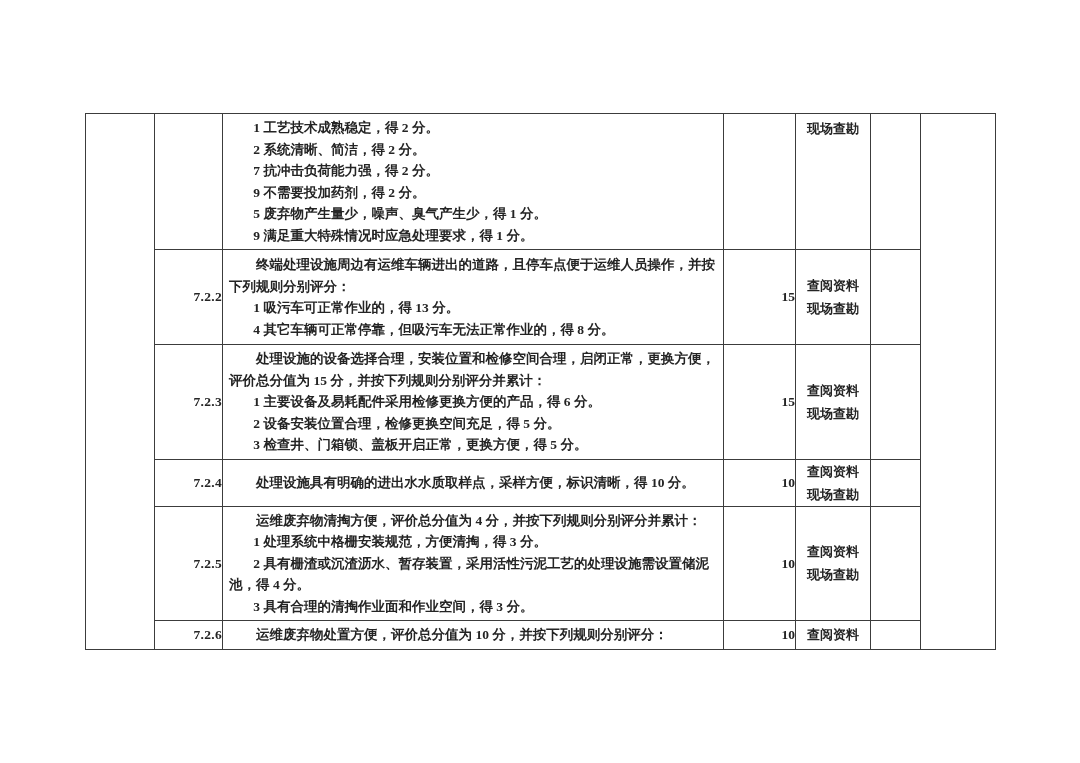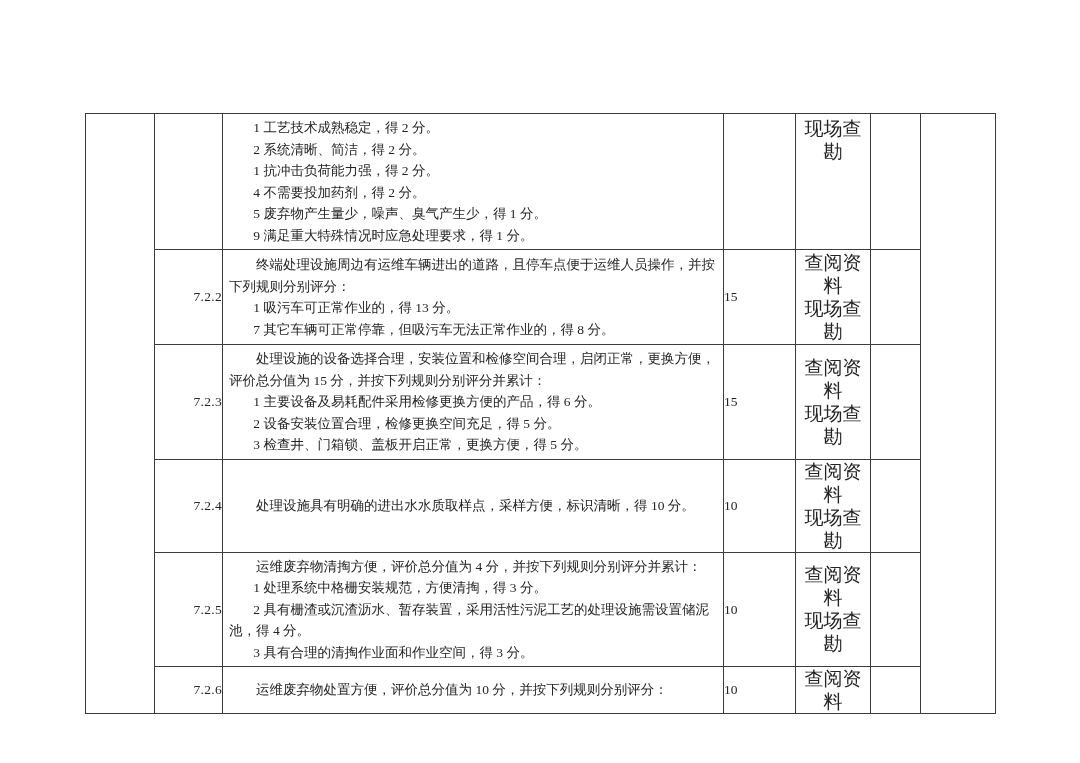--- a/index.html
+++ b/index.html
@@ -19,20 +19,21 @@
     background: #ffffff;
     overflow: hidden;
   }
   table.eval-table {
     position: absolute;
     left: 85px;
     top: 113px;
     width: 910px;
     border-collapse: collapse;
     table-layout: fixed;
+    font-weight: bold;
   }
   td.cell {
     border: 1px solid #3c3c3c;
     padding: 0;
     vertical-align: middle;
     font-size: 13.5px;
     line-height: 21.5px;
     color: #242424;
   }
   
@@ -52,29 +53,29 @@
     padding: 3px 8px 3px 6px;
     text-align: left;
   }
   td.content-cell p {
     margin: 0;
     padding: 0;
   }
   p.para { text-indent: 2em; }
   p.item { text-indent: 1.8em; }
   td.score-cell {
-    text-align: left;
+    text-align: right;
     font-size: 13.5px;
   }
   td.method-cell {
     text-align: center;
   }
   td.method-cell .mline {
     line-height: 23px;
-    font-size: 19px;
+    font-size: 13px;
   }
   td.method-cell.align-top {
     vertical-align: top;
     padding-top: 3px;
   }
   td.span-cell { background: #ffffff; }
 
   .page-number {
     position: absolute;
     left: 0;
@@ -100,38 +101,38 @@
       <col style="width:50px">
       <col style="width:75px">
     </colgroup>
     <tbody id="table-body">
         <tr class="row-0">
           <td rowspan="6" class="cell span-cell"></td>
     <td class="cell clause-cell"></td>
     <td class="cell content-cell">
             <p class="item">1 工艺技术成熟稳定，得 2 分。</p>
             <p class="item">2 系统清晰、简洁，得 2 分。</p>
-            <p class="item">1 抗冲击负荷能力强，得 2 分。</p>
-            <p class="item">4 不需要投加药剂，得 2 分。</p>
+            <p class="item">7 抗冲击负荷能力强，得 2 分。</p>
+            <p class="item">9 不需要投加药剂，得 2 分。</p>
             <p class="item">5 废弃物产生量少，噪声、臭气产生少，得 1 分。</p>
             <p class="item">9 满足重大特殊情况时应急处理要求，得 1 分。</p>
           </td>
     <td class="cell score-cell"></td>
     <td class="cell method-cell align-top">
             <div class="mline">现场查勘</div>
           </td>
     <td class="cell blank-cell"></td>
   <td rowspan="6" class="cell span-cell"></td>
         </tr>
         <tr class="row-1">
     <td class="cell clause-cell">7.2.2</td>
     <td class="cell content-cell">
             <p class="para">终端处理设施周边有运维车辆进出的道路，且停车点便于运维人员操作，并按下列规则分别评分：</p>
             <p class="item">1 吸污车可正常作业的，得 13 分。</p>
-            <p class="item">7 其它车辆可正常停靠，但吸污车无法正常作业的，得 8 分。</p>
+            <p class="item">4 其它车辆可正常停靠，但吸污车无法正常作业的，得 8 分。</p>
           </td>
     <td class="cell score-cell">15</td>
     <td class="cell method-cell">
             <div class="mline">查阅资料</div>
             <div class="mline">现场查勘</div>
           </td>
     <td class="cell blank-cell"></td>
   </tr>
         <tr class="row-2">
     <td class="cell clause-cell">7.2.3</td>

